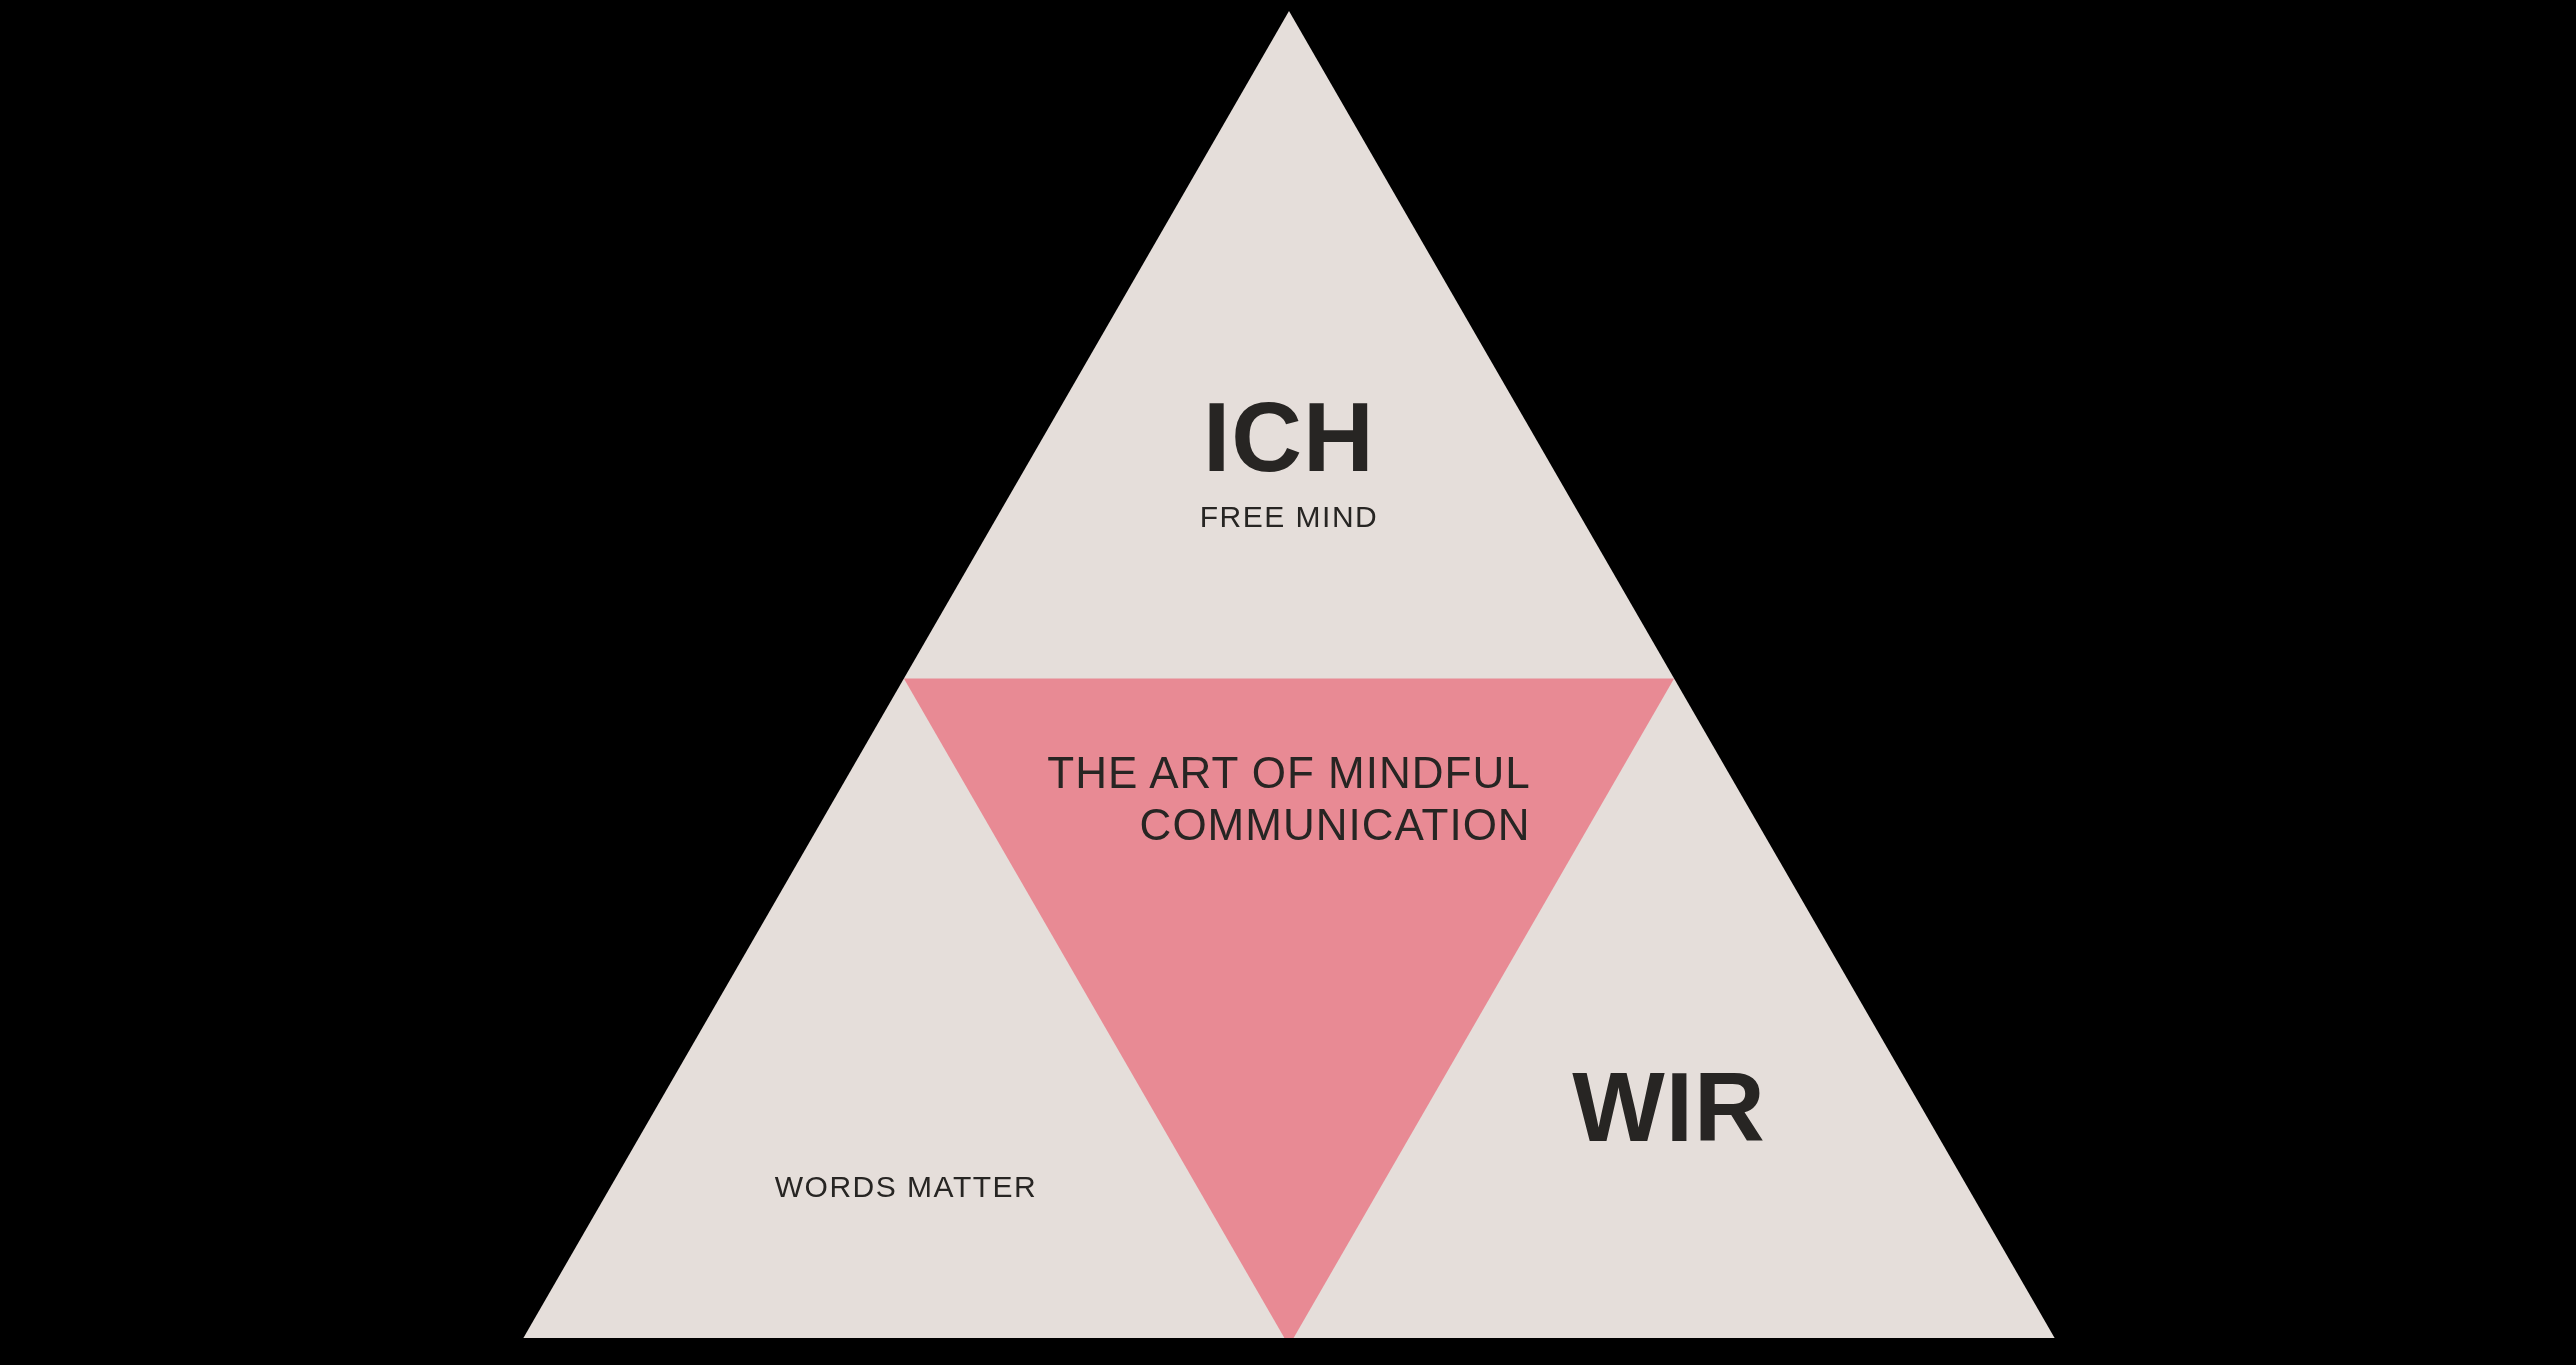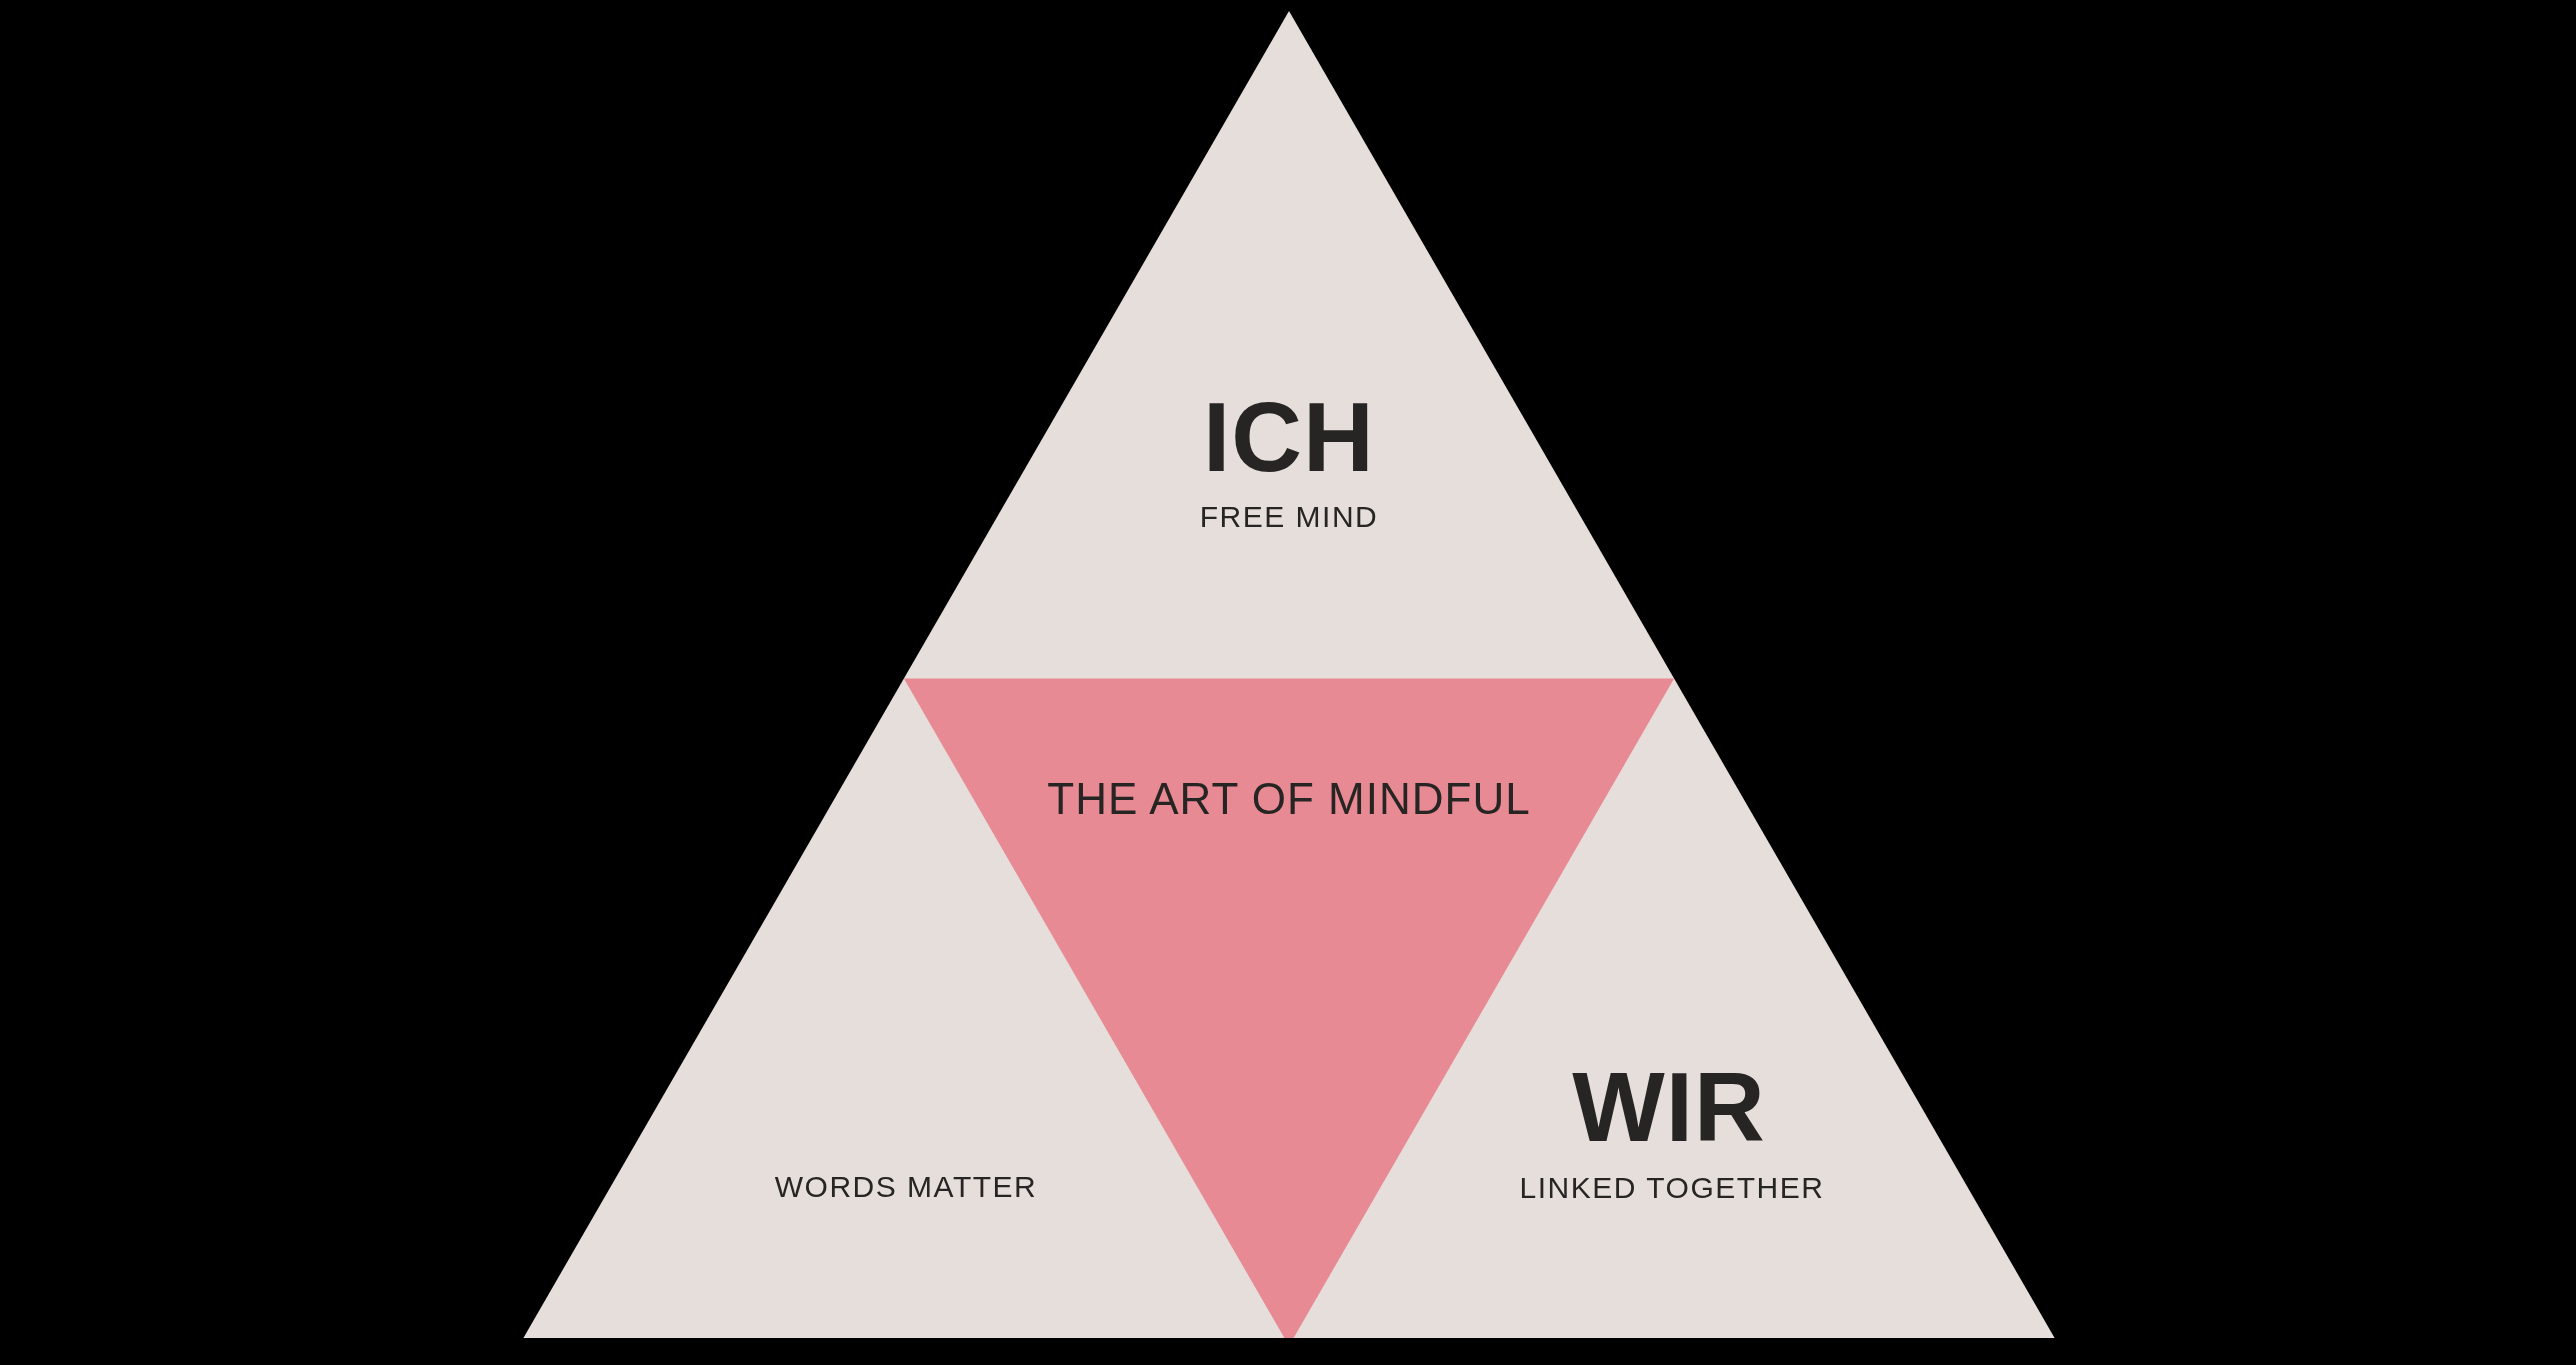--- a/index.html
+++ b/index.html
@@ -74,21 +74,21 @@
   <svg class="tri-svg" viewBox="0 0 2582 1369" aria-hidden="true">
     <polygon class="outer-tri" points="1292,11 2064,1349 520,1349"></polygon>
     <polygon class="inner-tri" points="906,680 1678,680 1292,1349"></polygon>
   </svg>
 
   <div class="label label-big pos-ich">ICH</div>
   <div class="label label-sub pos-freemind">FREE MIND</div>
 
   <div class="center-title">
     <div>THE ART OF MINDFUL</div>
+    <div>COMMUNICATION</div>
   </div>
 
   <div class="label label-sub pos-words">WORDS MATTER</div>
 
   <div class="label label-big pos-wir">WIR</div>
-  <div class="label label-sub pos-linked">LINKED TOGETHER</div>
 
 </div>
 
 
 </body></html>

